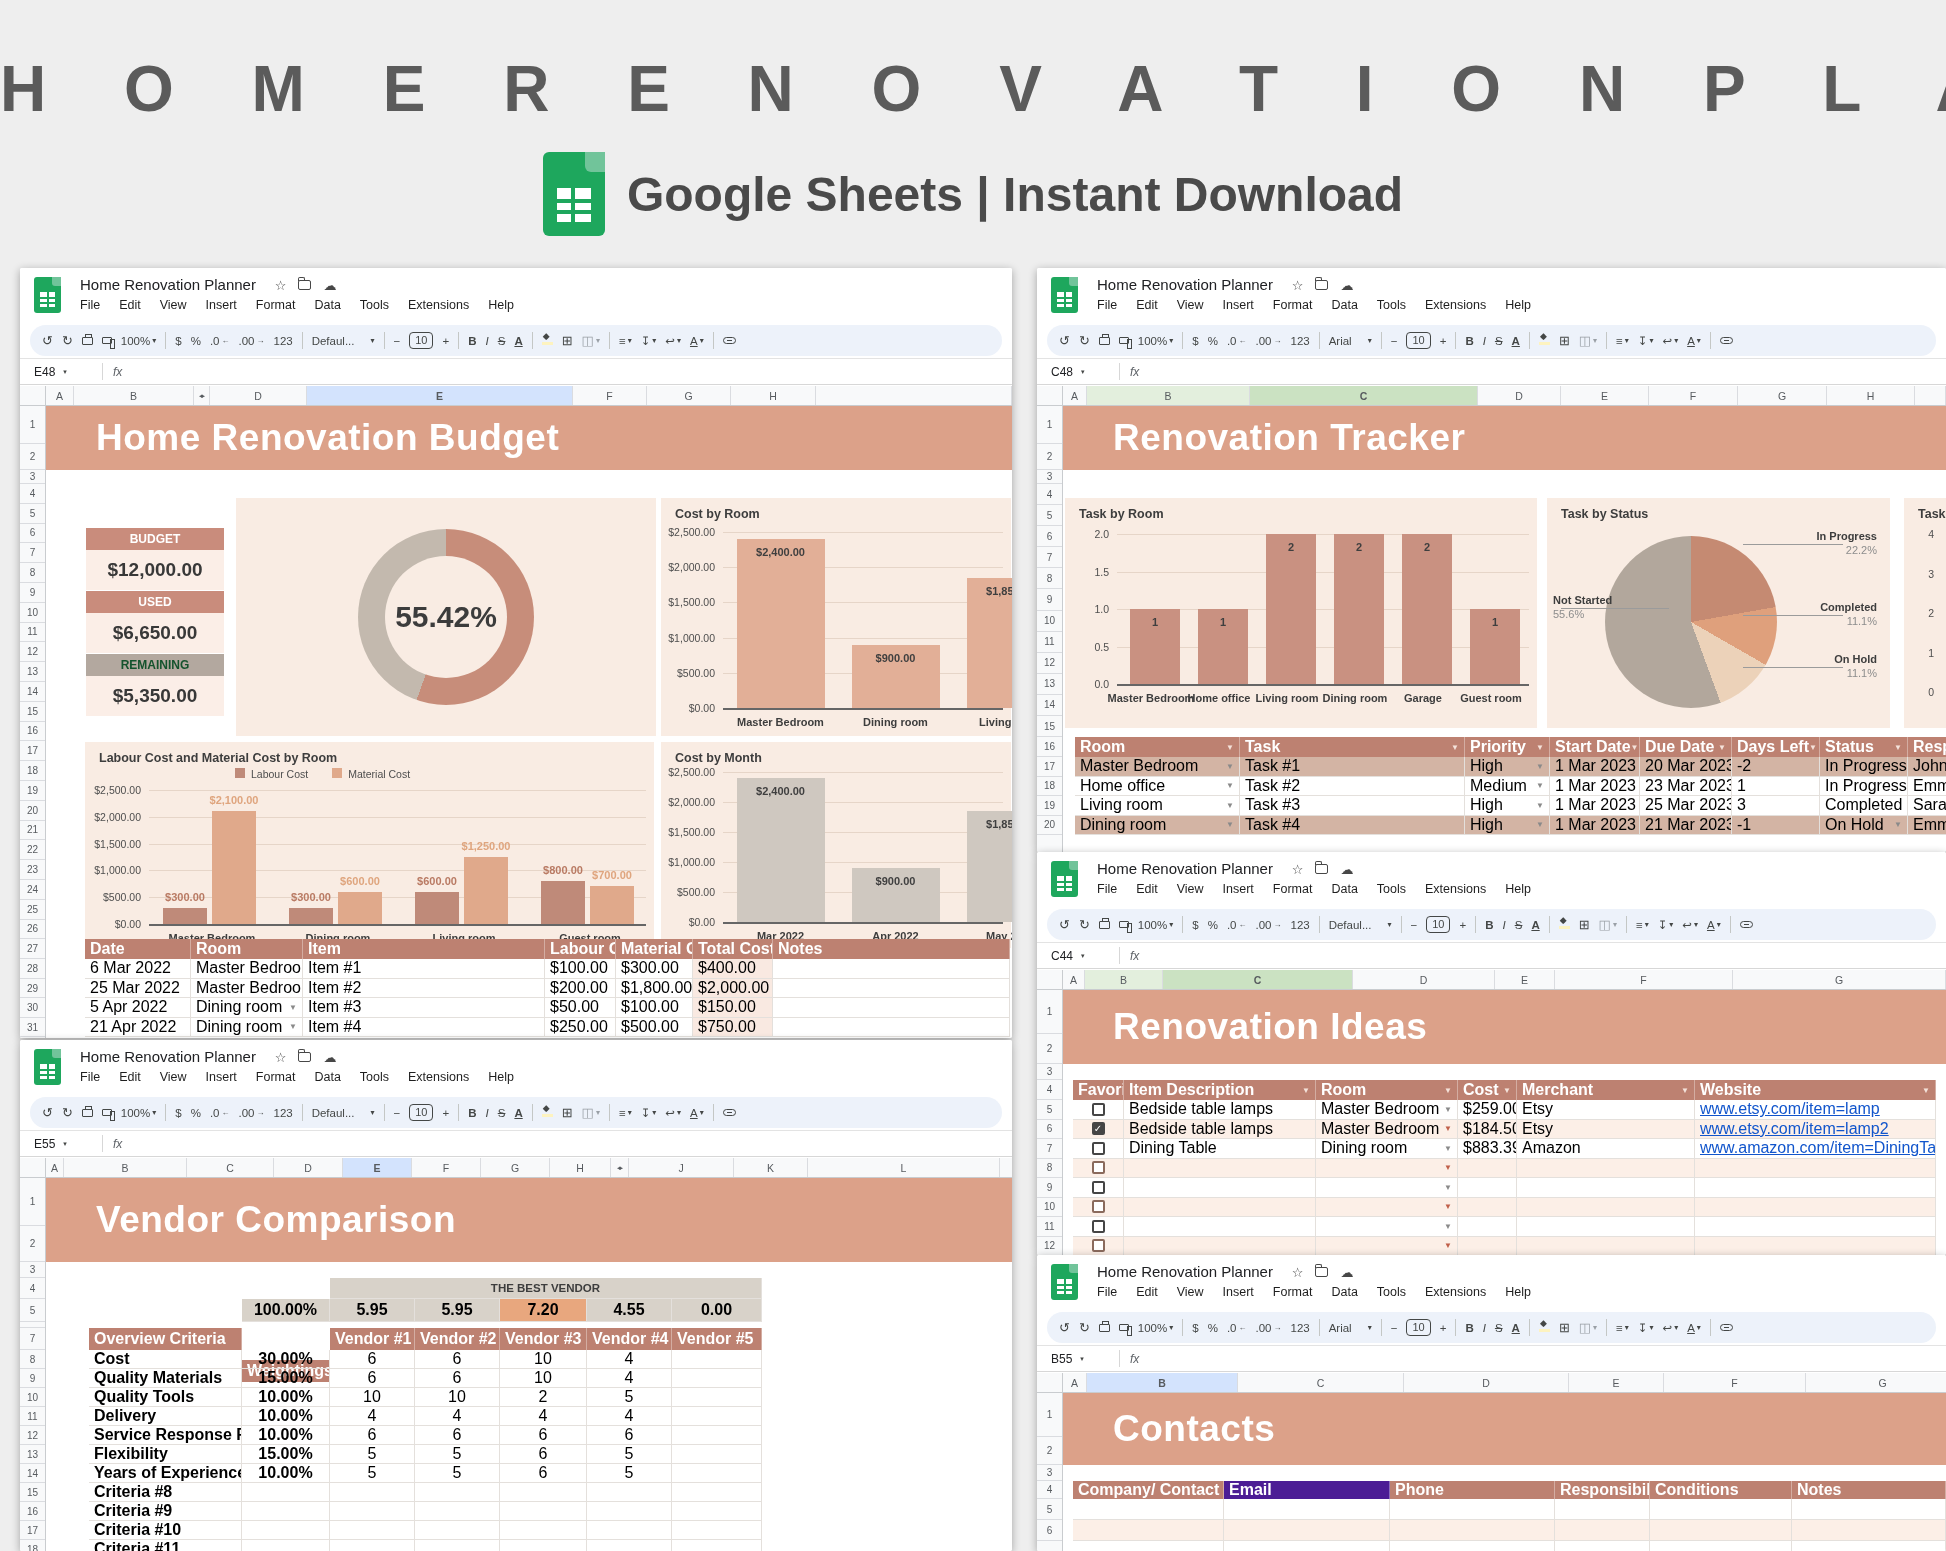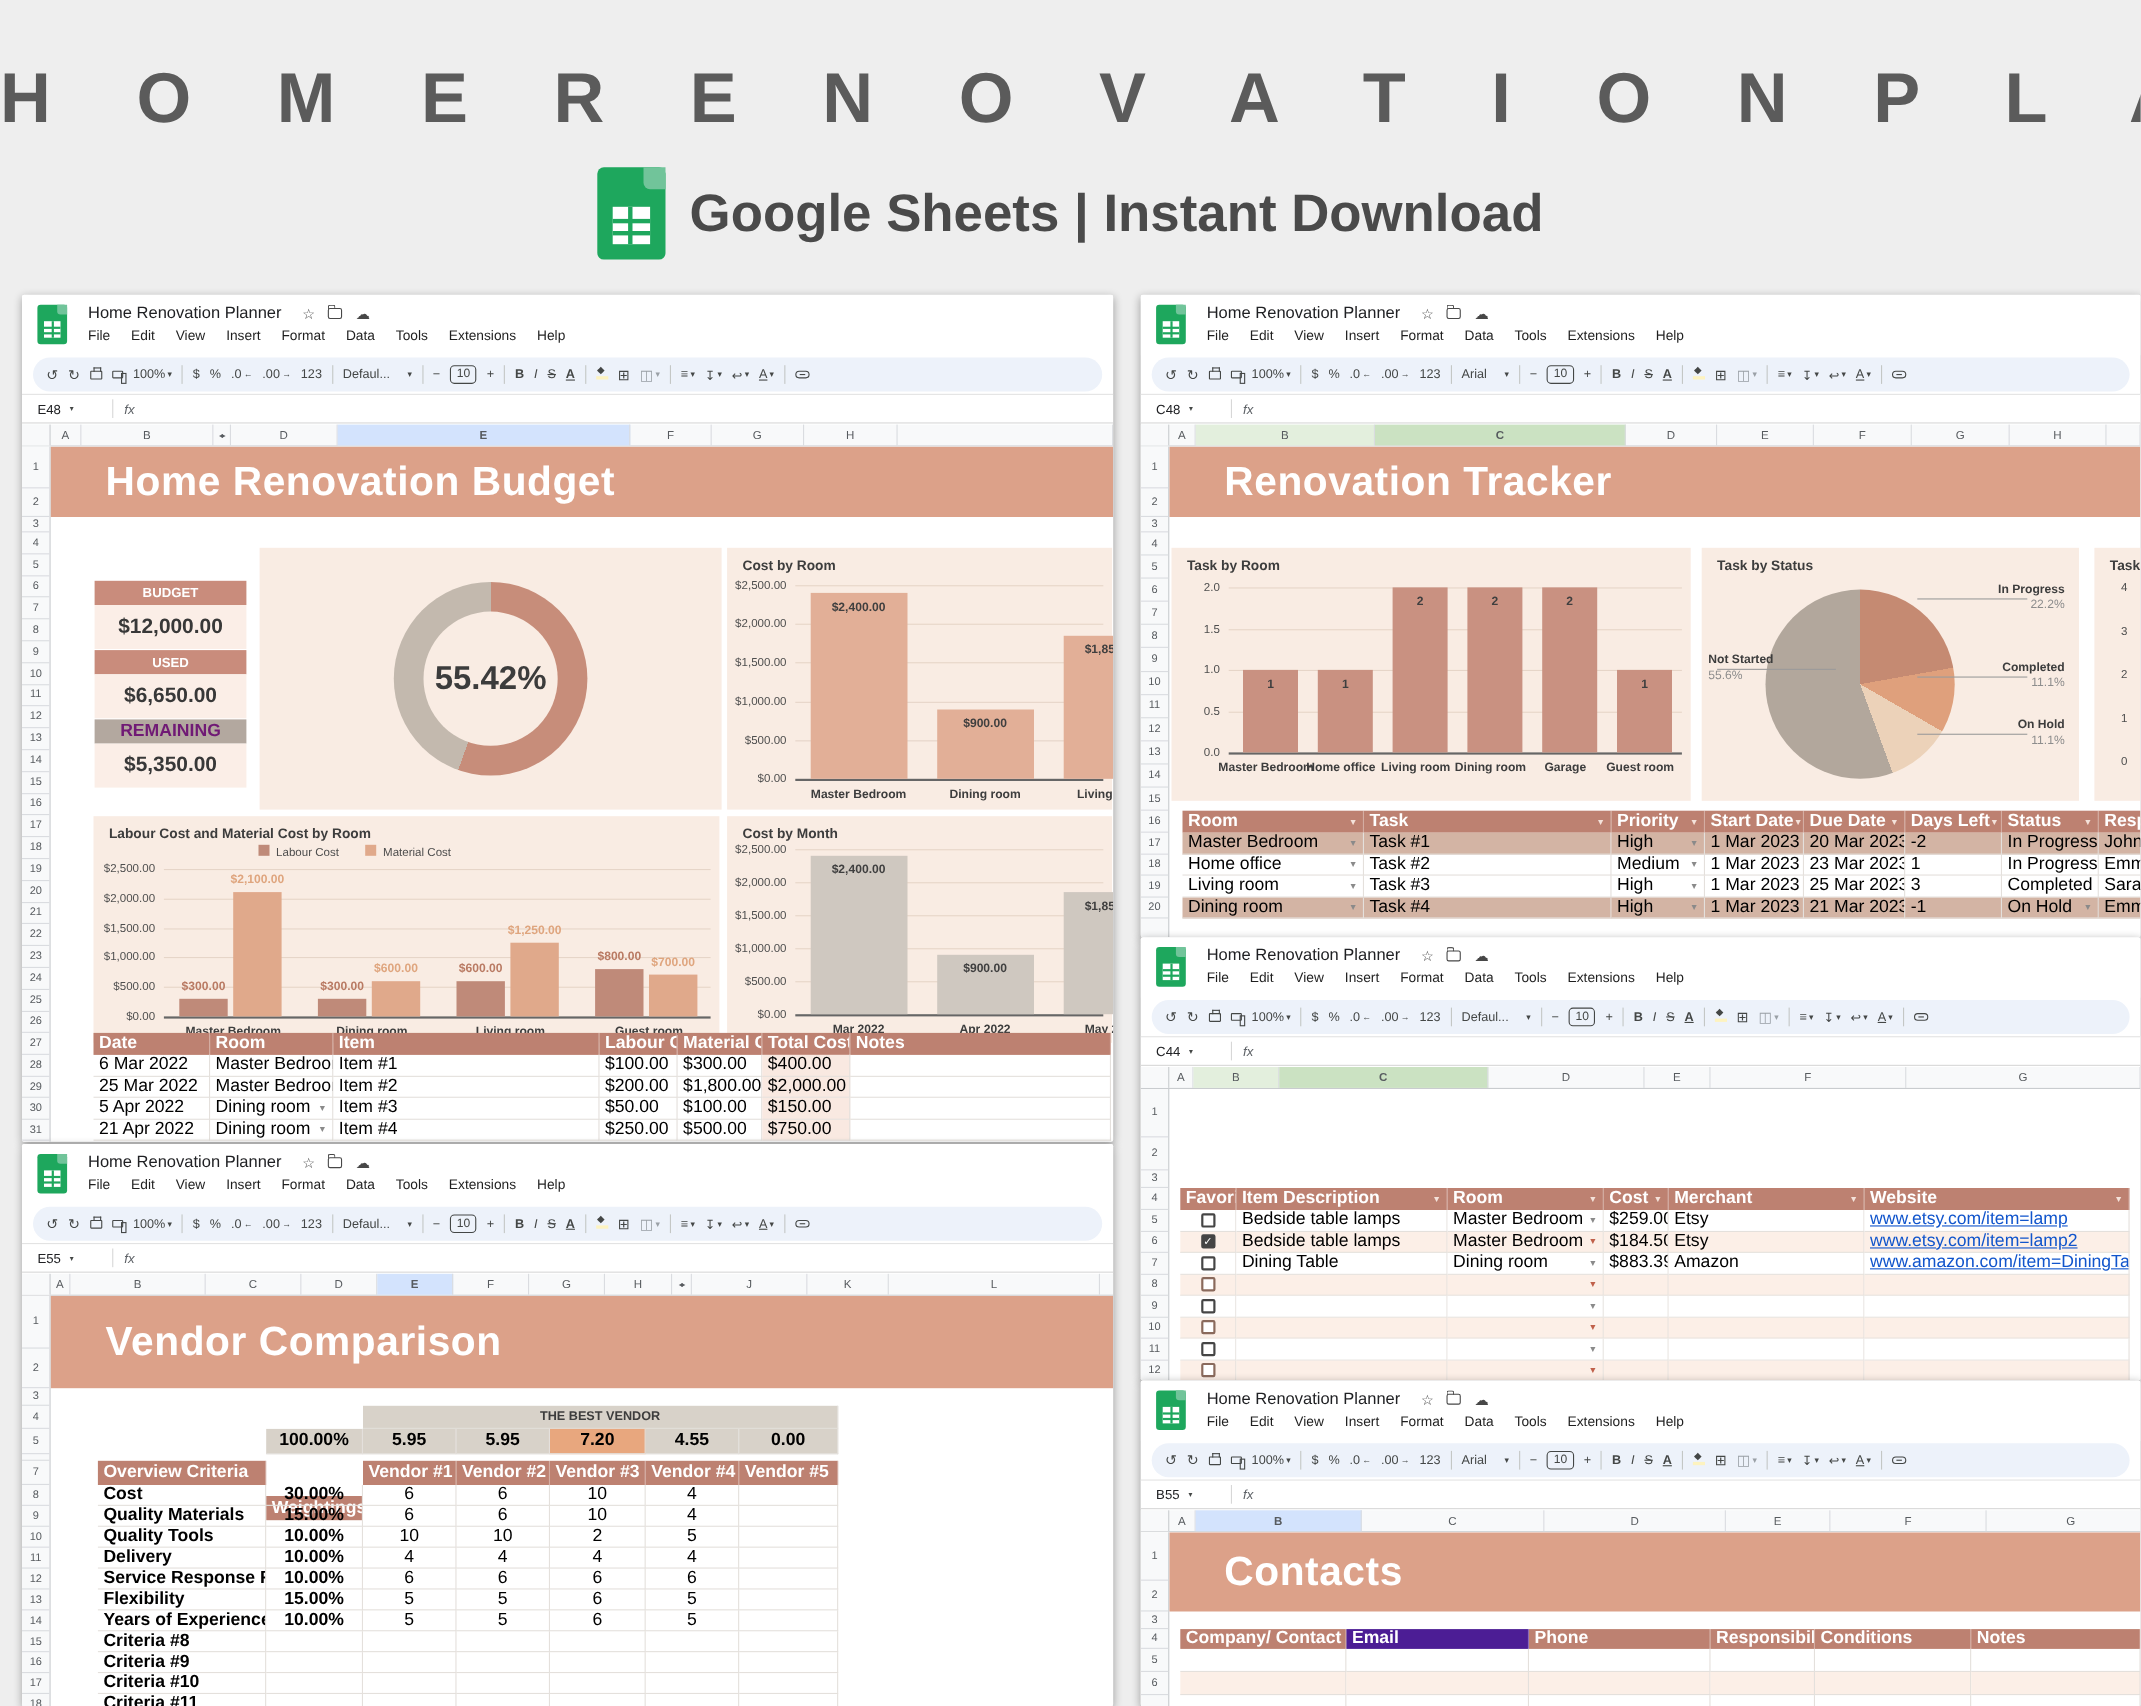--- a/index.html
+++ b/index.html
@@ -267,21 +267,21 @@
         <div class="row-num" style="height: 19.5px;">30</div>
         <div class="row-num" style="height: 19.5px;">31</div>
       </div>
       <div class="grid-area">
         <div class="banner" style="left: 0px; top: 0px; height: 64px; position: absolute; right: 0px; background: rgb(220, 161, 137); font-size: 37px;">Home Renovation Budget</div>
         <div style="left: 40px; top: 122px; width: 138px; height: 190px; position: absolute;">
           <div style="height: 22px; background: rgb(201, 140, 124); color: rgb(255, 255, 255); font-weight: bold; font-size: 12px; display: flex; align-items: center; justify-content: center;">BUDGET</div>
           <div style="height: 40px; background: rgb(251, 238, 231); color: rgb(56, 56, 56); font-weight: bold; font-size: 19px; display: flex; align-items: center; justify-content: center; margin-bottom: 1px;">$12,000.00</div>
           <div style="height: 22px; background: rgb(201, 140, 124); color: rgb(255, 255, 255); font-weight: bold; font-size: 12px; display: flex; align-items: center; justify-content: center;">USED</div>
           <div style="height: 40px; background: rgb(251, 238, 231); color: rgb(56, 56, 56); font-weight: bold; font-size: 19px; display: flex; align-items: center; justify-content: center; margin-bottom: 1px;">$6,650.00</div>
-          <div style="height: 22px; background: rgb(179, 168, 159); color: #701a75; font-weight: bold; font-size: 16px; display: flex; align-items: center; justify-content: center;">REMAINING</div>
+          <div style="height: 22px; background: rgb(179, 168, 159); color: #14532d; font-weight: bold; font-size: 12px; display: flex; align-items: center; justify-content: center;">REMAINING</div>
           <div style="height: 40px; background: rgb(251, 238, 231); color: rgb(56, 56, 56); font-weight: bold; font-size: 19px; display: flex; align-items: center; justify-content: center; margin-bottom: 1px;">$5,350.00</div>
         </div>
         <div class="panel" style="left: 190px; top: 92px; width: 420px; height: 238px; position: absolute; background: rgb(249, 236, 227);">
           <div style="left: 122px; top: 31px; width: 176px; height: 176px; position: absolute; border-radius: 50%; background: conic-gradient(rgb(199, 141, 122) 0deg, rgb(199, 141, 122) 199.512deg, rgb(195, 185, 174) 199.512deg, rgb(195, 185, 174) 360deg);">
             <div style="left: 27px; top: 27px; width: 122px; height: 122px; position: absolute; border-radius: 50%; background: rgb(249, 236, 227); display: flex; align-items: center; justify-content: center;">
               <span style="font-size: 30px; font-weight: bold; color: rgb(60, 60, 60);">55.42%</span>
             </div>
           </div>
         </div>
         <div class="panel" style="left: 615px; top: 92px; width: 350px; height: 238px; position: absolute; background: rgb(249, 236, 227);">
@@ -940,20 +940,21 @@
         <div class="row-num" style="height: 19.5px;">5</div>
         <div class="row-num" style="height: 19.5px;">6</div>
         <div class="row-num" style="height: 19.5px;">7</div>
         <div class="row-num" style="height: 19.5px;">8</div>
         <div class="row-num" style="height: 19.5px;">9</div>
         <div class="row-num" style="height: 19.5px;">10</div>
         <div class="row-num" style="height: 19.5px;">11</div>
         <div class="row-num" style="height: 19.5px;">12</div>
       </div>
       <div class="grid-area">
+        <div class="banner" style="left: 0px; top: 0px; height: 74px; position: absolute; right: 0px; background: rgb(220, 161, 137); font-size: 37px;">Renovation Ideas</div>
         <div class="t-row t-head" style="left: 10px; top: 90px; height: 20px; position: absolute;">
           <div class="t-cell" style="width: 51px; height: 20px; background: rgb(189, 129, 113);">
             <span>Favorite</span>
           </div>
           <div class="t-cell" style="width: 192px; height: 20px; background: rgb(189, 129, 113);">
             <span>Item Description</span>
             <span class="filter-ic">▼</span>
           </div>
           <div class="t-cell" style="width: 142px; height: 20px; background: rgb(189, 129, 113);">
             <span>Room</span>

